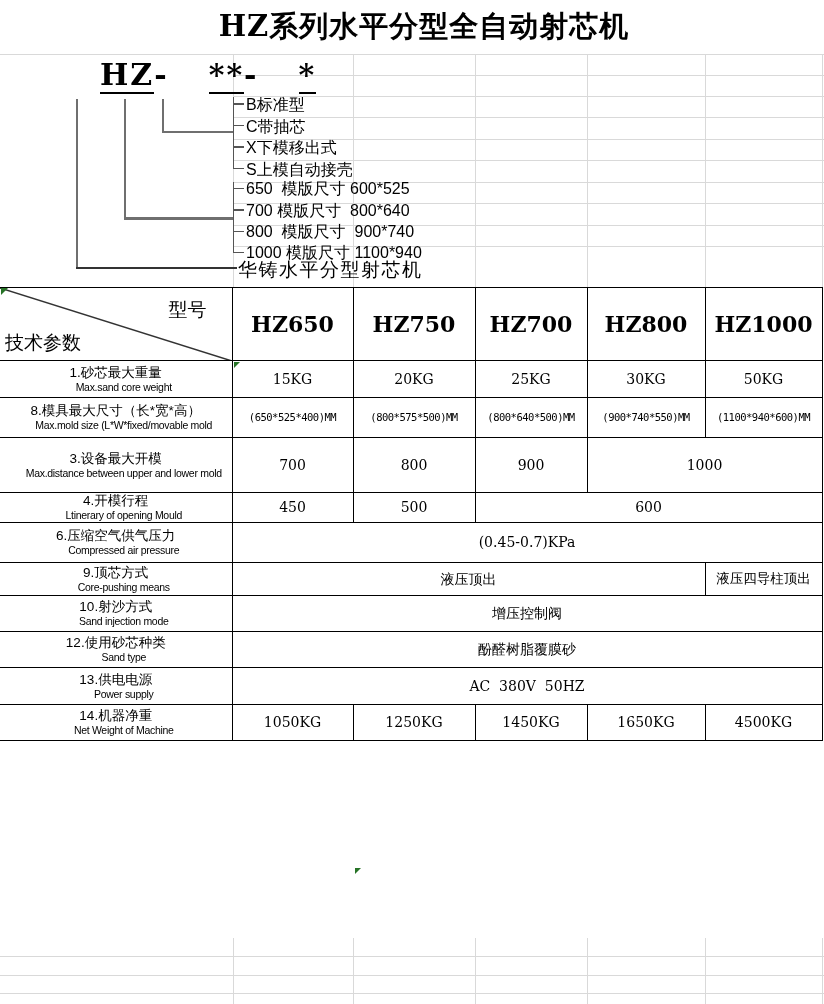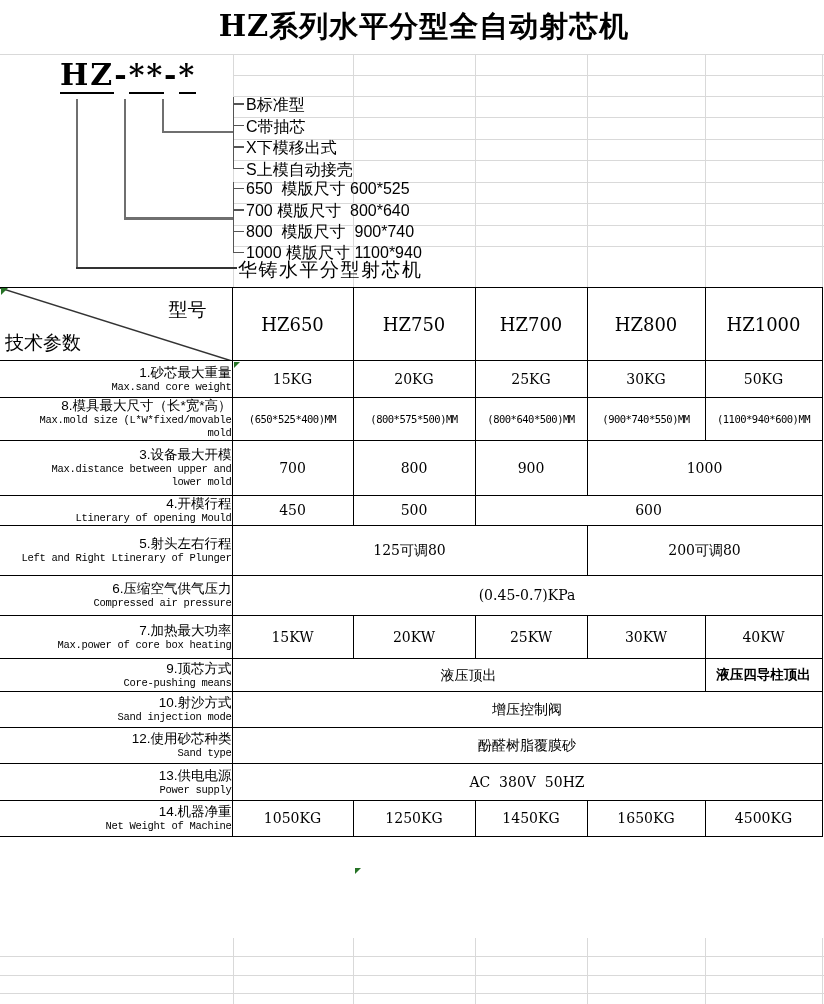--- a/index.html
+++ b/index.html
@@ -10,44 +10,44 @@
   .abs{position:absolute;}
   #bg-svg{position:absolute;left:0;top:0;z-index:0;}
   #page-title{
     top:7px;left:0;width:824px;text-align:center;z-index:2;
     font-family:"DejaVu Serif",serif;font-weight:bold;font-size:29px;letter-spacing:1px;padding-left:12px;
   }
   #model-code{
     left:60px;top:57px;z-index:2;
     font-family:"DejaVu Serif",serif;font-weight:bold;font-size:30px;letter-spacing:2px;
   }
-  #model-code .u{border-bottom:2.5px solid #000;}
+  #model-code .u{border-bottom:2.5px solid #000;margin-left:40px;}
   .dlabel{
     left:246px;height:21px;line-height:21px;font-size:16px;white-space:pre;z-index:2;
   }
   #series-label{left:238px;top:257px;font-size:19px;letter-spacing:1.5px;z-index:2;}
 
   #spec-table{
     position:absolute;left:0;top:287px;width:822px;z-index:1;
     border-collapse:collapse;table-layout:fixed;
   }
   #spec-table td,#spec-table th{border:1.5px solid #000;padding:0;overflow:hidden;}
   #spec-table .nol{border-left:none;}
-  .lbl{padding:1px 1px 1px 3px;text-align:right;vertical-align:middle;}
+  .lbl{padding:1px 1px 1px 3px;text-align:center;vertical-align:middle;}
   .lbl .cn{font-size:13.5px;line-height:16px;}
   .lbl .en{
-    font-family:Liberation Mono, monospace;font-size:10.5px;line-height:13px;letter-spacing:-0.3px;padding-left:16px;
+    font-family:Liberation Sans, sans-serif;font-size:10.5px;line-height:13px;letter-spacing:-0.3px;padding-left:16px;
   }
   .v{
     text-align:center;vertical-align:middle;line-height:1.15;
     font-family:"DejaVu Serif",serif;font-size:14px;white-space:pre-wrap;
   }
   .small{font-family:"DejaVu Sans Mono",monospace;font-size:10.5px;letter-spacing:-0.5px;}
-  .nrw{font-size:13.5px;font-weight:bold;}
-  th.model{font-family:"DejaVu Serif",serif;font-size:18px;font-weight:normal;}
+  .nrw{font-size:13.5px;}
+  th.model{font-family:"DejaVu Serif",serif;font-size:22px;font-weight:bold;}
   #corner-cell{position:relative;}
   #corner-top{position:absolute;top:9px;right:25px;font-size:19px;}
   #corner-bottom{position:absolute;bottom:4px;left:5px;font-size:19px;text-align:right;}
   .tri{position:absolute;width:0;height:0;z-index:3;}
   #tri-1{left:1px;top:288px;border-top:7px solid #267326;border-right:7px solid transparent;}
   #tri-2{left:234px;top:362px;border-top:6px solid #267326;border-right:6px solid transparent;}
   #tri-3{left:355px;top:868px;border-top:6px solid #267326;border-right:6px solid transparent;}
 </style>
 </head>
 <body>
@@ -176,45 +176,26 @@
   </tr>
   <tr style="height:19px">
     <td class="lbl nol">
       <div class="cn">4.开模行程</div>
       <div class="en">Ltinerary of opening Mould</div>
     </td>
     <td class="v">450</td>
     <td class="v">500</td>
     <td class="v" colspan="3">600</td>
   </tr>
-  <tr style="height:50px">
-    <td class="lbl nol">
-      <div class="cn">5.射头左右行程</div>
-      <div class="en">Left and Right Ltinerary of Plunger</div>
-    </td>
-    <td class="v" colspan="3">125可调80</td>
-    <td class="v" colspan="2">200可调80</td>
-  </tr>
   <tr style="height:40px">
     <td class="lbl nol">
       <div class="cn">6.压缩空气供气压力</div>
       <div class="en">Compressed air pressure</div>
     </td>
     <td class="v" colspan="5">(0.45-0.7)KPa</td>
-  </tr>
-  <tr style="height:43px">
-    <td class="lbl nol">
-      <div class="cn">7.加热最大功率</div>
-      <div class="en">Max.power of core box heating</div>
-    </td>
-    <td class="v">15KW</td>
-    <td class="v">20KW</td>
-    <td class="v">25KW</td>
-    <td class="v">30KW</td>
-    <td class="v">40KW</td>
   </tr>
   <tr style="height:33px">
     <td class="lbl nol">
       <div class="cn">9.顶芯方式</div>
       <div class="en">Core-pushing means</div>
     </td>
     <td class="v" colspan="4">液压顶出</td>
     <td class="v nrw">液压四导柱顶出</td>
   </tr>
   <tr style="height:36px">

